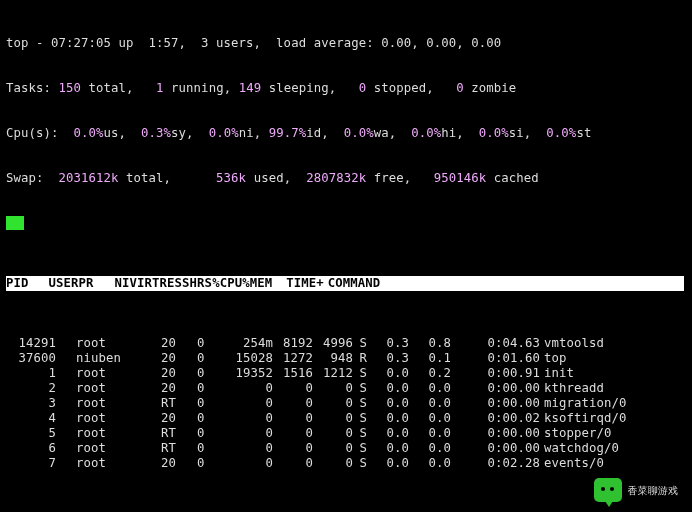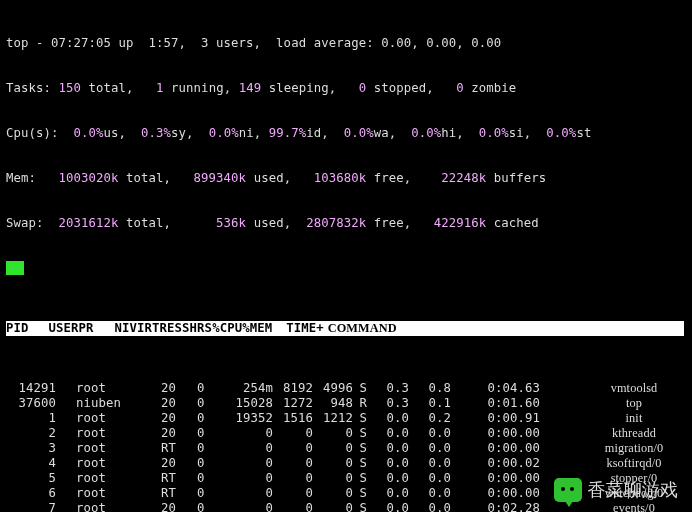--- a/index.html
+++ b/index.html
@@ -48,33 +48,33 @@
   .user { width: 72px; text-align: left; padding-left: 20px;}
   .pr   { width: 28px; text-align: right; }
   .ni   { width: 28px; text-align: left; margin-left: 21px; }
   .virt { width: 48px; text-align: right; }
   .res  { width: 40px; text-align: right; }
   .shr  { width: 40px; text-align: right; }
   .s    { width: 14px; text-align: right; }
   .cpu  { width: 42px; text-align: right; }
   .mem  { width: 42px; text-align: right; }
   .time { width: 75px; text-align: right; padding-left: 14px;}
-  .cmd  { width: 180px; text-align: center; padding-left: 4px; font-family: Liberation Serif, serif; }
+  .cmd  { width: 180px; text-align: left; padding-left: 4px; }
 
   
   .watermark {
     position: absolute;
     right: 14px;
     bottom: 10px;
     display: flex;
     align-items: center;
     gap: 6px;
     color: #ddd;
     font-family: "PingFang SC","Microsoft YaHei",sans-serif;
-    font-size: 18px;
+    font-size: 10px;
   }
   .watermark .icon {
     width: 28px; height: 24px;
     border-radius: 5px;
     background: #2fc12f;
     position: relative;
   }
   .watermark .icon::before,
   .watermark .icon::after {
     content: "";
@@ -96,22 +96,21 @@
     border-top: 6px solid #2fc12f;
   }
 </style>
 </head>
 <body>
 
 <div class="screen">
   <div class="dim">top - 07:27:05 up  1:57,  3 users,  load average: 0.00, 0.00, 0.00</div>
   <div class="dim"><span>Tasks:</span> <span class="bold">150 </span><span>total,   </span><span class="bold">1 </span><span>running, </span><span class="bold">149 </span><span>sleeping,   </span><span class="bold">0 </span><span>stopped,   </span><span class="bold">0 </span><span>zombie</span></div>
   <div class="dim"><span>Cpu(s):  </span><span class="bold">0.0%</span><span>us,  </span><span class="bold">0.3%</span><span>sy,  </span><span class="bold">0.0%</span><span>ni, </span><span class="bold">99.7%</span><span>id,  </span><span class="bold">0.0%</span><span>wa,  </span><span class="bold">0.0%</span><span>hi,  </span><span class="bold">0.0%</span><span>si,  </span><span class="bold">0.0%</span><span>st</span></div>
-  <div class="dim"><span>Mem:   </span><span class="bold">1003020k </span><span>total,   </span><span class="bold">899340k </span><span>used,   </span><span class="bold">103680k </span><span>free,    </span><span class="bold">22248k </span><span>buffers</span></div>
-  <div class="dim"><span>Swap:  </span><span class="bold">2031612k </span><span>total,      </span><span class="bold">536k </span><span>used,  </span><span class="bold">2807832k </span><span>free,   </span><span class="bold">422916k </span><span>cached</span></div>
+  <div class="dim"><span>Swap:  </span><span class="bold">2031612k </span><span>total,      </span><span class="bold">536k </span><span>used,  </span><span class="bold">2807832k </span><span>free,   </span><span class="bold">950146k </span><span>cached</span></div>
   <div><span class="highlight"></span></div>
 
   <span class="header-row"><span class="col pid">PID</span><span class="col user">USER</span><span class="col pr">PR</span><span class="col ni">NI</span><span class="col virt">VIRT</span><span class="col res">RES</span><span class="col shr">SHR</span><span class="col s">S</span><span class="col cpu">%CPU</span><span class="col mem">%MEM</span><span class="col time">TIME+</span><span class="col cmd">COMMAND</span></span>
 
   <div class="table" id="proc-table"><span class="row"><span class="col pid">14291</span><span class="col user">root</span><span class="col pr">20</span><span class="col ni">0</span><span class="col virt">254m</span><span class="col res">8192</span><span class="col shr">4996</span><span class="col s">S</span><span class="col cpu">0.3</span><span class="col mem">0.8</span><span class="col time">0:04.63</span><span class="col cmd">vmtoolsd</span></span><span class="row"><span class="col pid">37600</span><span class="col user">niuben</span><span class="col pr">20</span><span class="col ni">0</span><span class="col virt">15028</span><span class="col res">1272</span><span class="col shr">948</span><span class="col s">R</span><span class="col cpu">0.3</span><span class="col mem">0.1</span><span class="col time">0:01.60</span><span class="col cmd">top</span></span><span class="row"><span class="col pid">1</span><span class="col user">root</span><span class="col pr">20</span><span class="col ni">0</span><span class="col virt">19352</span><span class="col res">1516</span><span class="col shr">1212</span><span class="col s">S</span><span class="col cpu">0.0</span><span class="col mem">0.2</span><span class="col time">0:00.91</span><span class="col cmd">init</span></span><span class="row"><span class="col pid">2</span><span class="col user">root</span><span class="col pr">20</span><span class="col ni">0</span><span class="col virt">0</span><span class="col res">0</span><span class="col shr">0</span><span class="col s">S</span><span class="col cpu">0.0</span><span class="col mem">0.0</span><span class="col time">0:00.00</span><span class="col cmd">kthreadd</span></span><span class="row"><span class="col pid">3</span><span class="col user">root</span><span class="col pr">RT</span><span class="col ni">0</span><span class="col virt">0</span><span class="col res">0</span><span class="col shr">0</span><span class="col s">S</span><span class="col cpu">0.0</span><span class="col mem">0.0</span><span class="col time">0:00.00</span><span class="col cmd">migration/0</span></span><span class="row"><span class="col pid">4</span><span class="col user">root</span><span class="col pr">20</span><span class="col ni">0</span><span class="col virt">0</span><span class="col res">0</span><span class="col shr">0</span><span class="col s">S</span><span class="col cpu">0.0</span><span class="col mem">0.0</span><span class="col time">0:00.02</span><span class="col cmd">ksoftirqd/0</span></span><span class="row"><span class="col pid">5</span><span class="col user">root</span><span class="col pr">RT</span><span class="col ni">0</span><span class="col virt">0</span><span class="col res">0</span><span class="col shr">0</span><span class="col s">S</span><span class="col cpu">0.0</span><span class="col mem">0.0</span><span class="col time">0:00.00</span><span class="col cmd">stopper/0</span></span><span class="row"><span class="col pid">6</span><span class="col user">root</span><span class="col pr">RT</span><span class="col ni">0</span><span class="col virt">0</span><span class="col res">0</span><span class="col shr">0</span><span class="col s">S</span><span class="col cpu">0.0</span><span class="col mem">0.0</span><span class="col time">0:00.00</span><span class="col cmd">watchdog/0</span></span><span class="row"><span class="col pid">7</span><span class="col user">root</span><span class="col pr">20</span><span class="col ni">0</span><span class="col virt">0</span><span class="col res">0</span><span class="col shr">0</span><span class="col s">S</span><span class="col cpu">0.0</span><span class="col mem">0.0</span><span class="col time">0:02.28</span><span class="col cmd">events/0</span></span></div>
 </div>
 
 <div class="watermark">
   <div class="icon">
       <div class="tail"></div>

